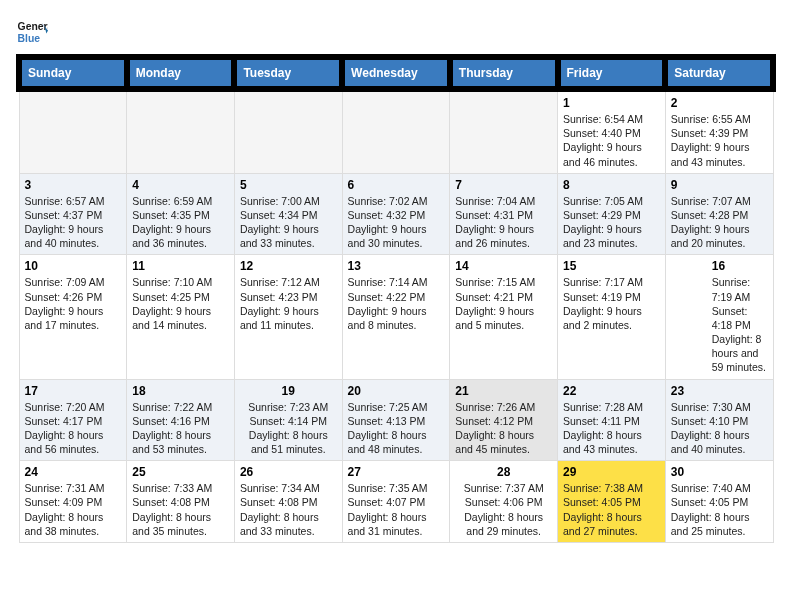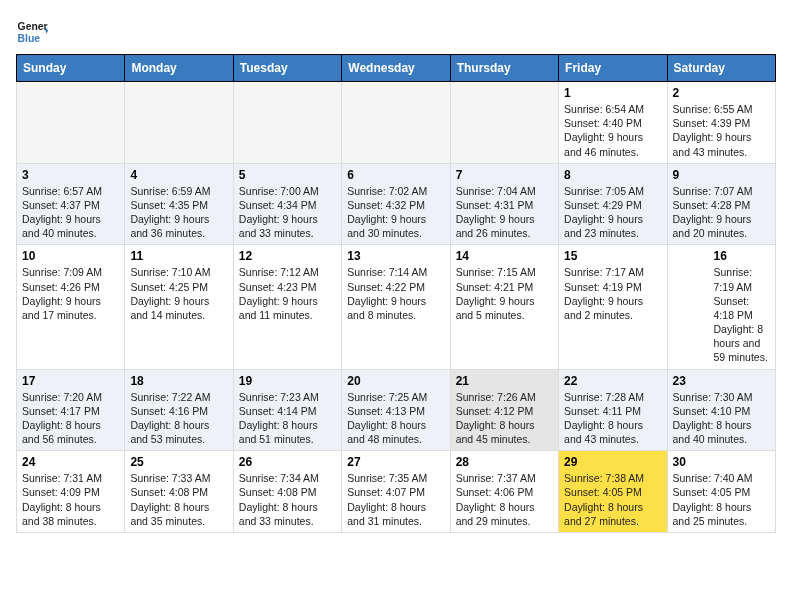--- a/index.html
+++ b/index.html
@@ -42,21 +42,21 @@
       border-collapse: collapse;
       font-size: 11px;
     }
     .calendar th {
       background-color: #3a7bbf;
       color: #fff;
       text-align: left;
       padding: 6px 6px;
       font-size: 12px;
       font-weight: bold;
-      border: 1px solid #000000;
+      border: 6px solid #000000;
     }
     .calendar td {
       vertical-align: top;
       padding: 4px 5px;
       border: 1px solid #ddd;
       width: calc(100% / 7);
       height: 80px;
       background: #fff;
     }
     .calendar td.empty {
@@ -228,21 +228,21 @@
           <div class="day-info">Sunrise: 7:20 AM
 Sunset: 4:17 PM
 Daylight: 8 hours and 56 minutes.</div>
         </td>
         <td style="background: rgb(238, 242, 247);">
           <span class="day-num">18</span>
           <div class="day-info">Sunrise: 7:22 AM
 Sunset: 4:16 PM
 Daylight: 8 hours and 53 minutes.</div>
         </td>
-        <td style="background: rgb(238, 242, 247);">
+        <td style="background: rgb(238, 242, 247); text-align: center;">
           <span class="day-num">19</span>
           <div class="day-info">Sunrise: 7:23 AM
 Sunset: 4:14 PM
 Daylight: 8 hours and 51 minutes.</div>
         </td>
         <td style="background: rgb(238, 242, 247);">
           <span class="day-num">20</span>
           <div class="day-info">Sunrise: 7:25 AM
 Sunset: 4:13 PM
 Daylight: 8 hours and 48 minutes.</div>
@@ -284,21 +284,21 @@
           <div class="day-info">Sunrise: 7:34 AM
 Sunset: 4:08 PM
 Daylight: 8 hours and 33 minutes.</div>
         </td>
         <td style="background: rgb(255, 255, 255);">
           <span class="day-num">27</span>
           <div class="day-info">Sunrise: 7:35 AM
 Sunset: 4:07 PM
 Daylight: 8 hours and 31 minutes.</div>
         </td>
-        <td style="background: rgb(255, 255, 255);">
+        <td style="background: rgb(255, 255, 255); text-align: center;">
           <span class="day-num">28</span>
           <div class="day-info">Sunrise: 7:37 AM
 Sunset: 4:06 PM
 Daylight: 8 hours and 29 minutes.</div>
         </td>
         <td style="background: #fde047;">
           <span class="day-num">29</span>
           <div class="day-info">Sunrise: 7:38 AM
 Sunset: 4:05 PM
 Daylight: 8 hours and 27 minutes.</div>

